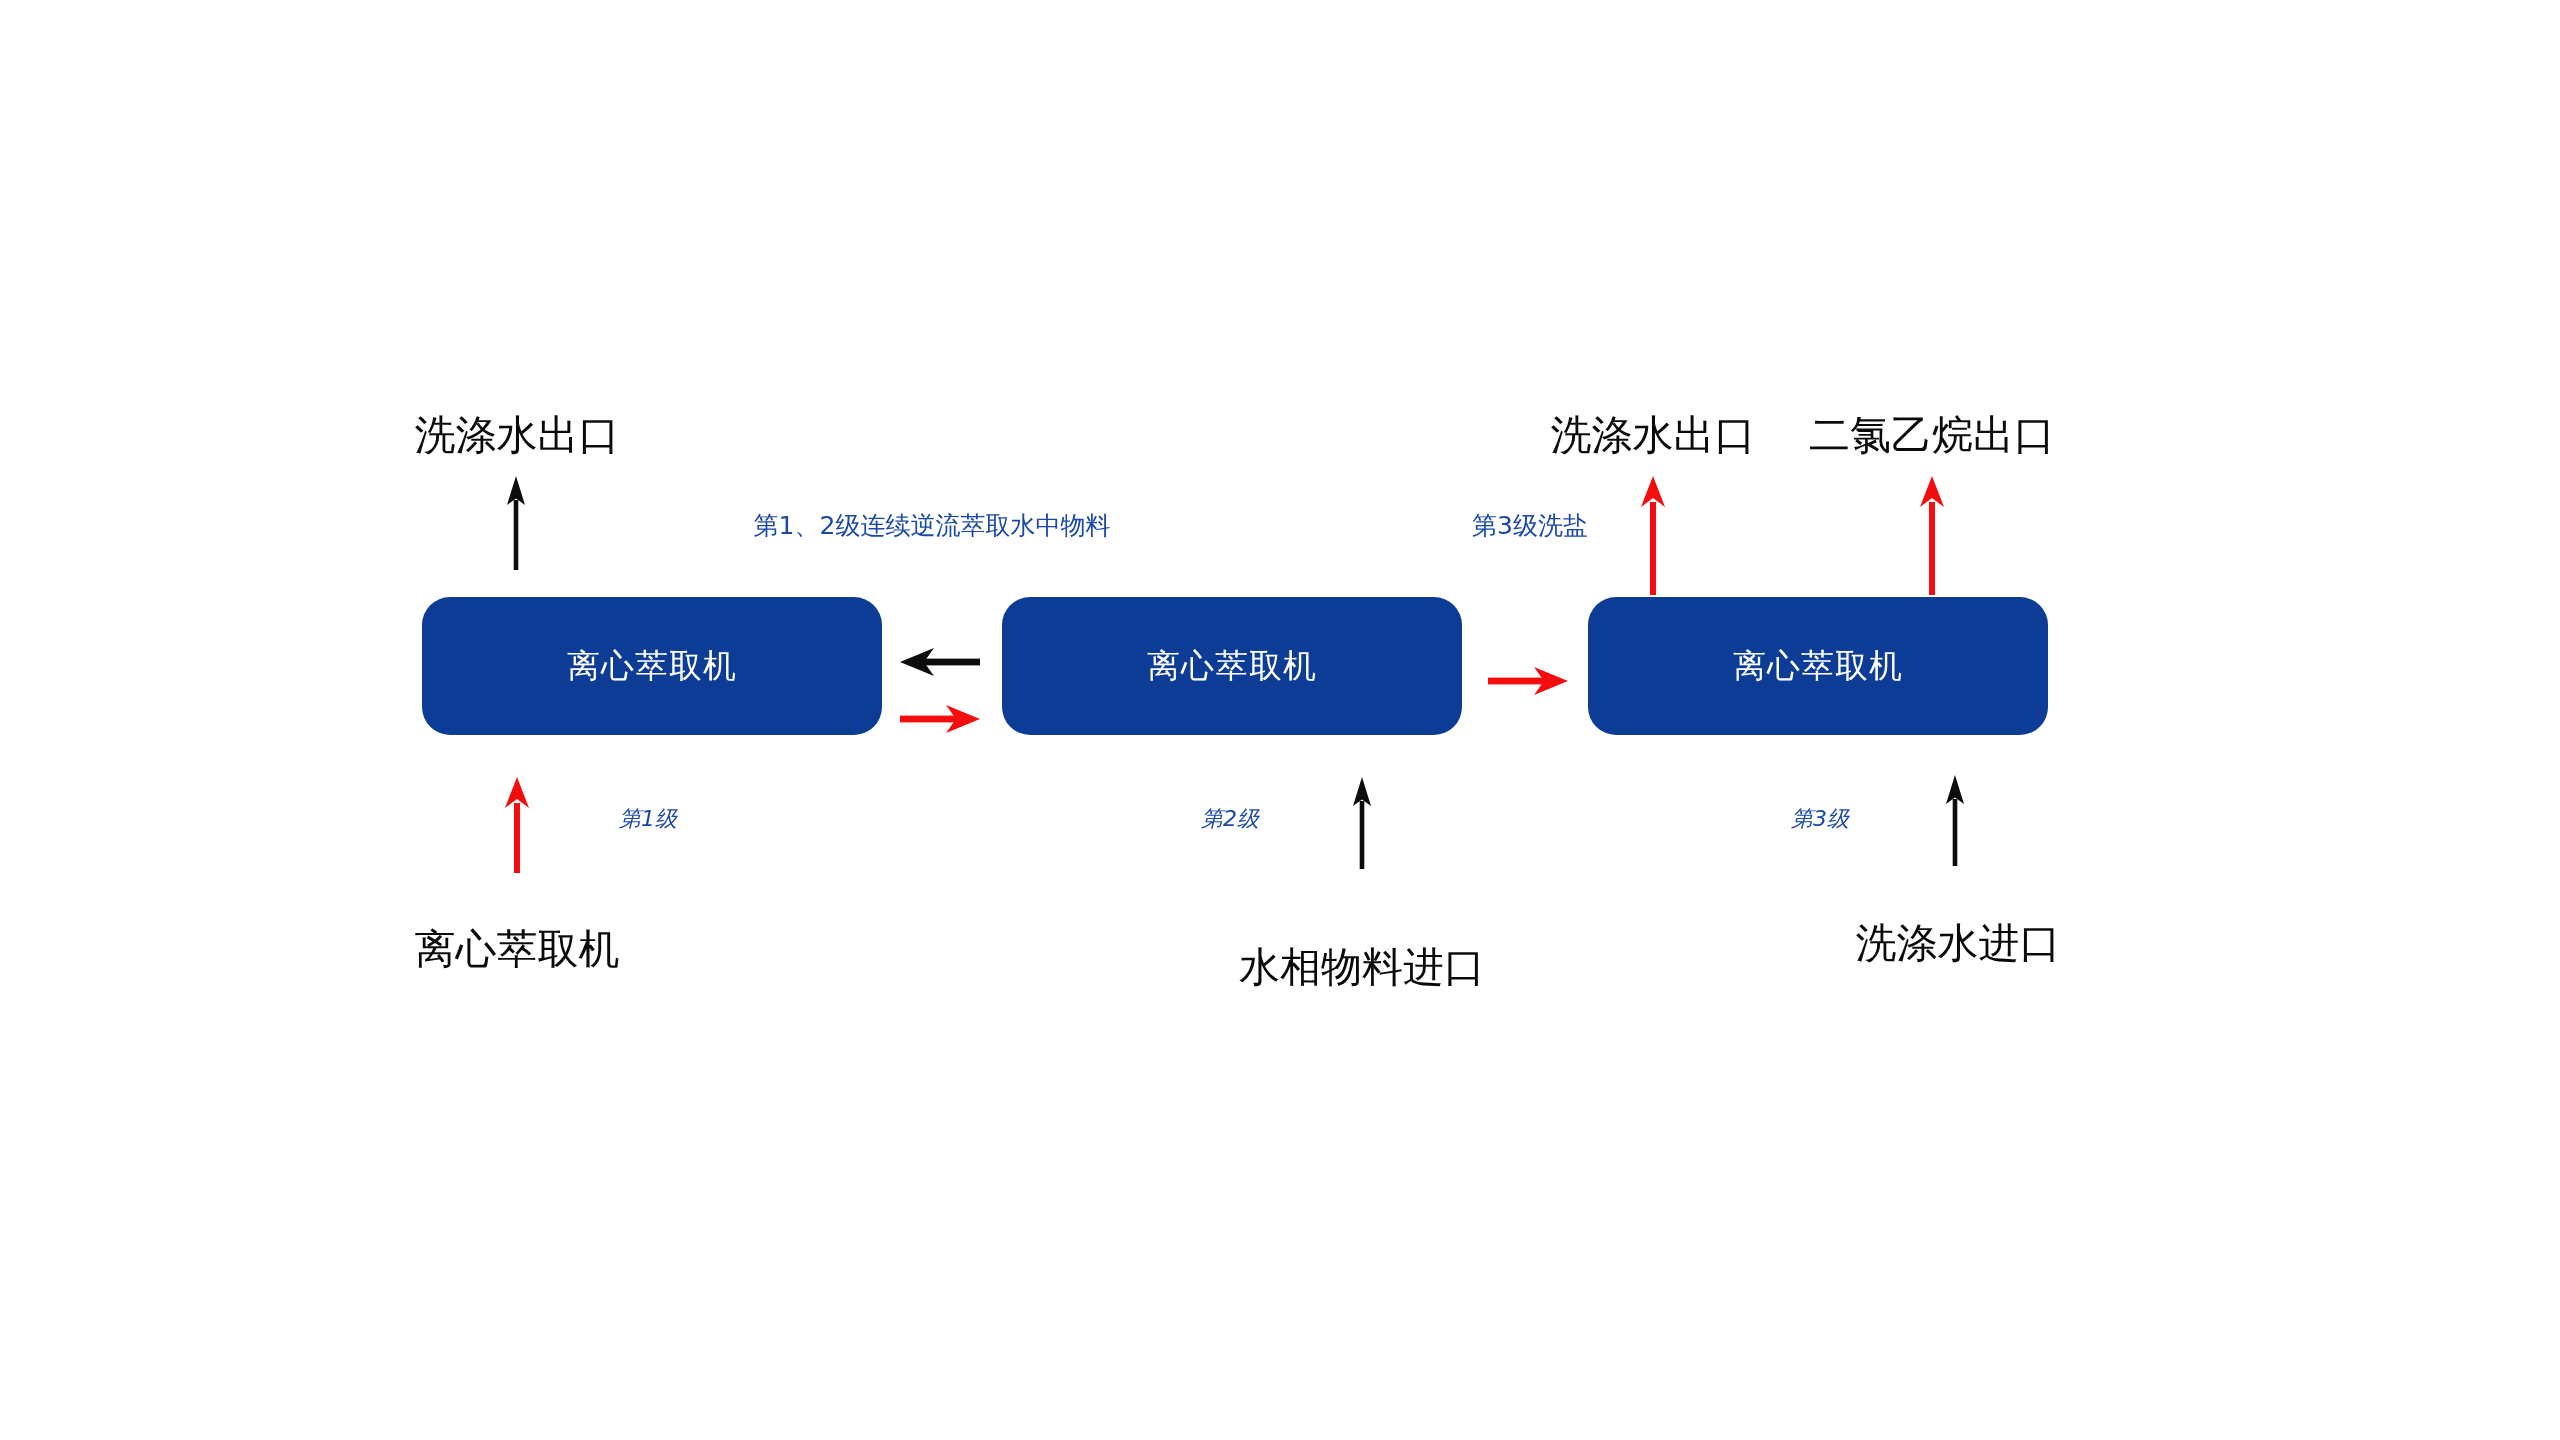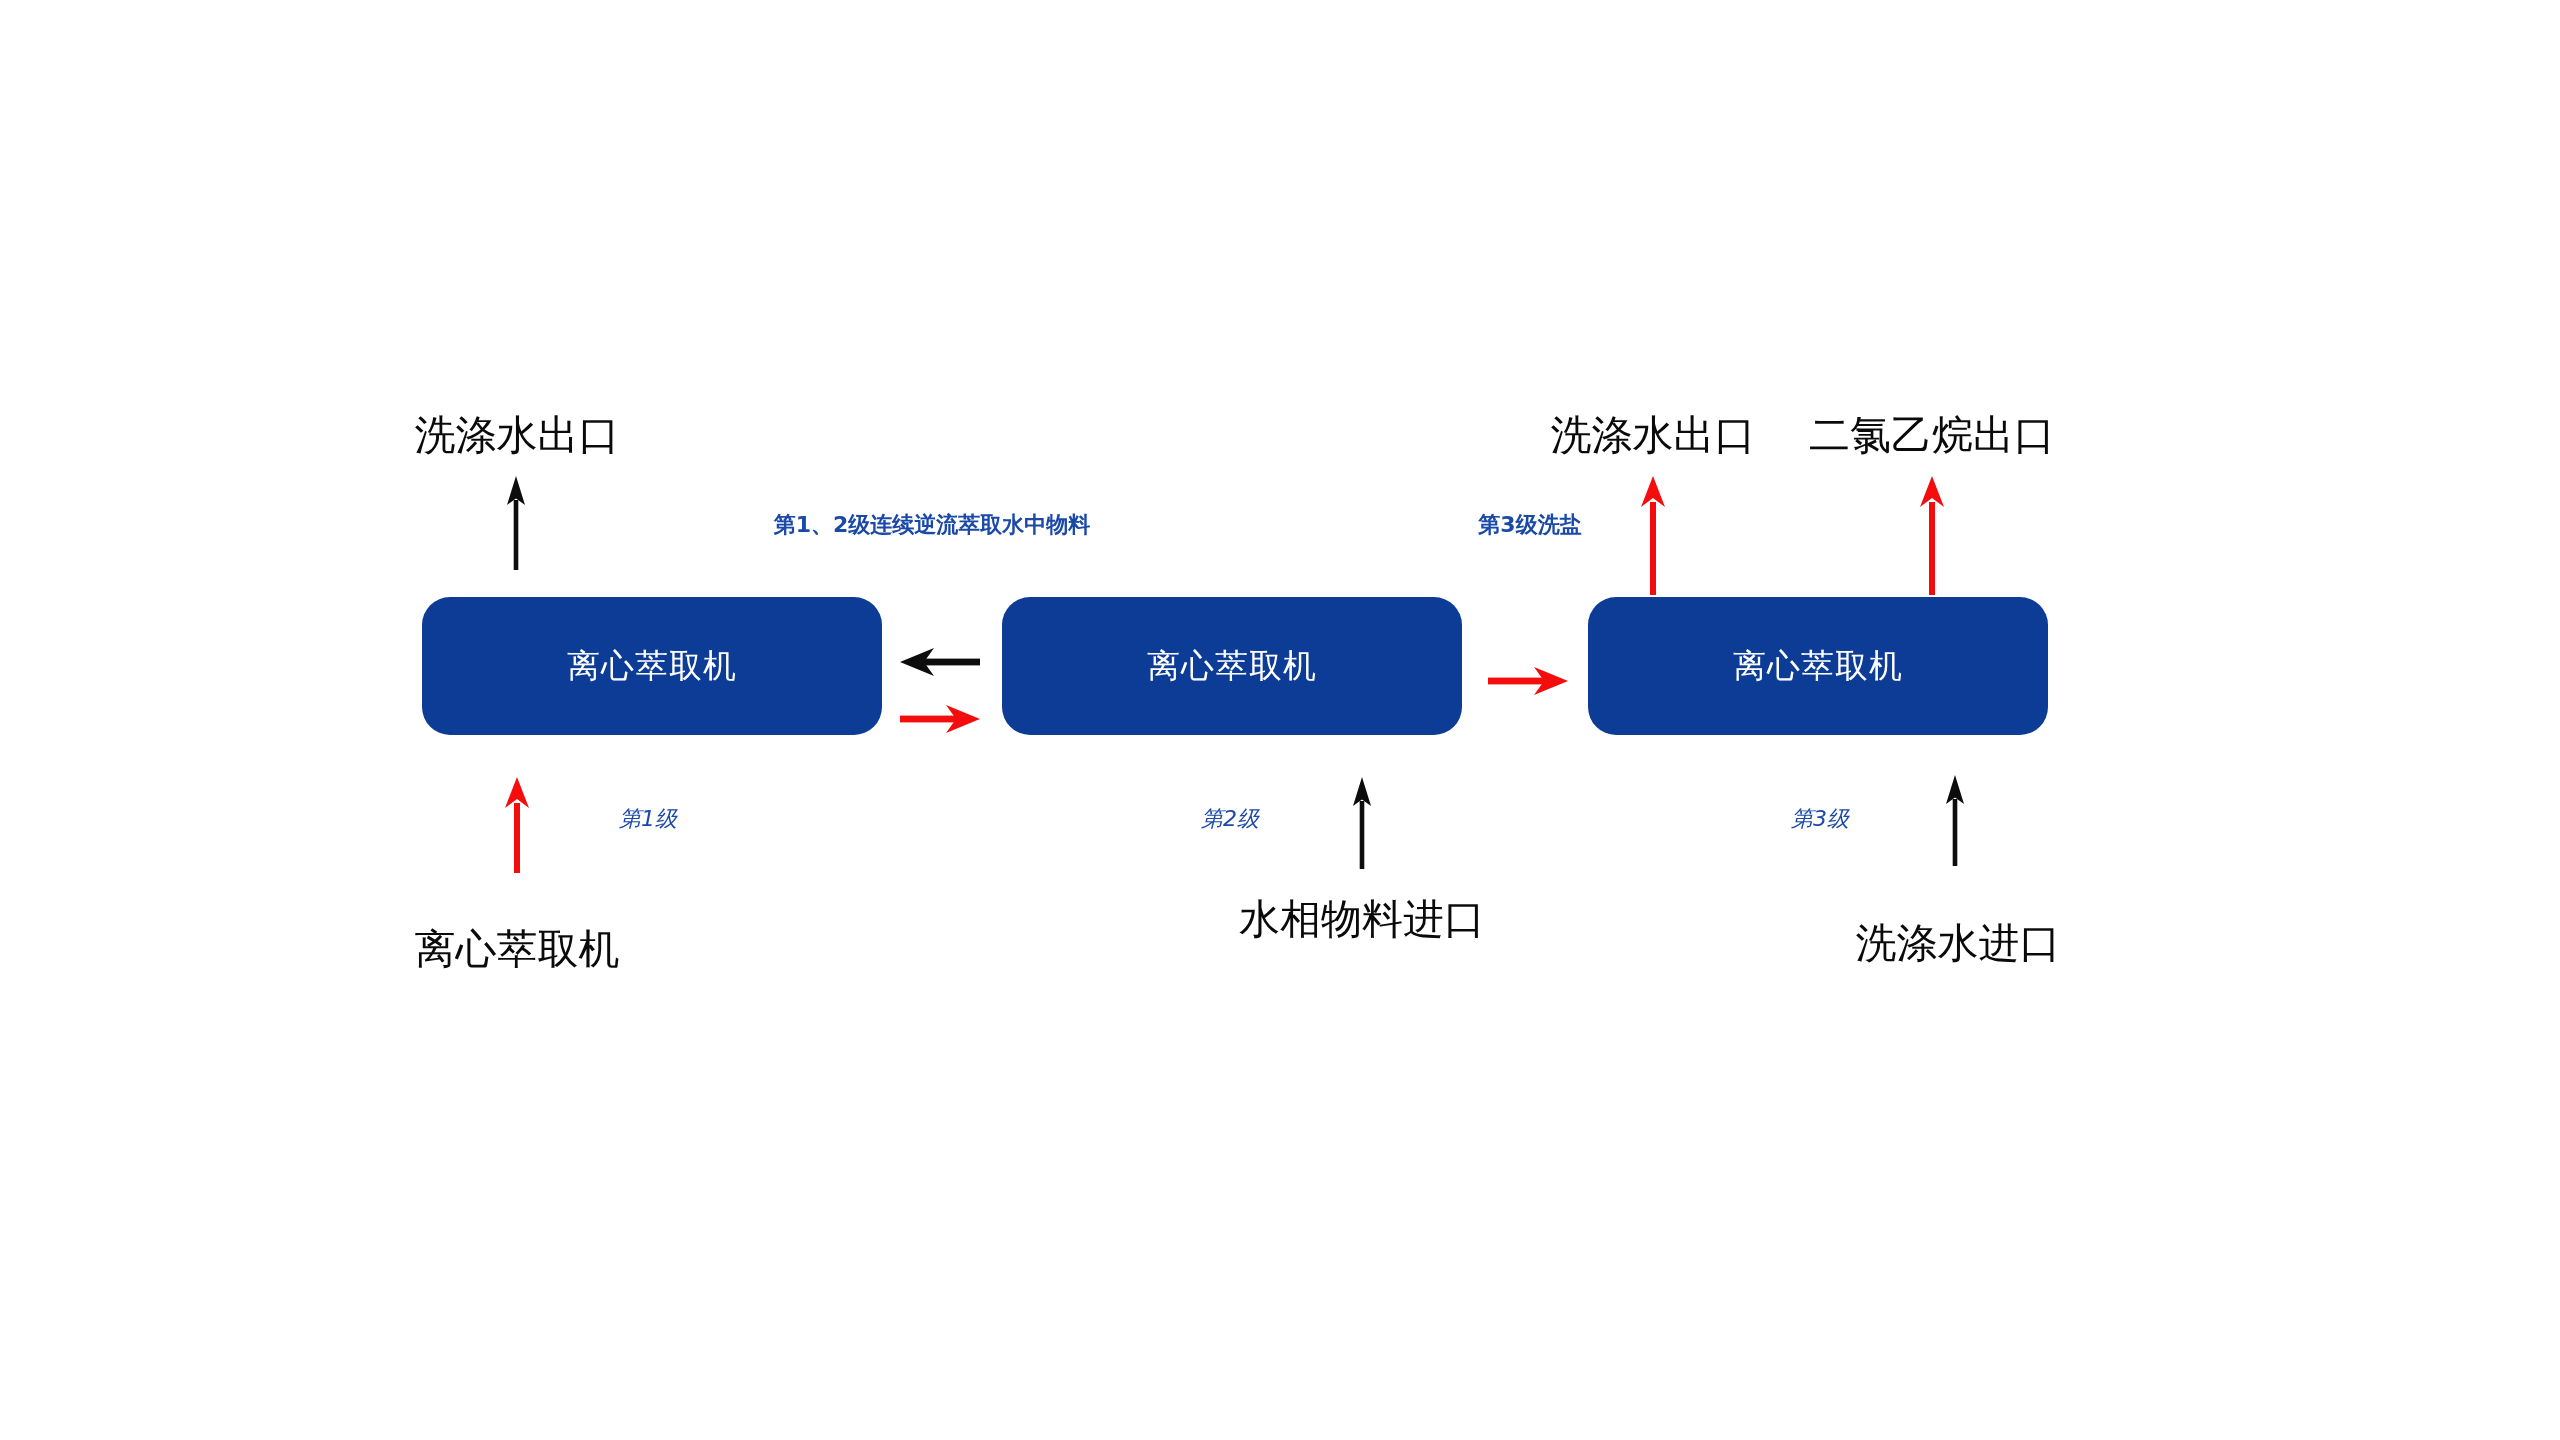--- a/index.html
+++ b/index.html
@@ -29,21 +29,21 @@
     white-space: nowrap;
   }
   .lbl {
     position: absolute;
     transform: translateX(-50%);
     white-space: nowrap;
     line-height: 1.15;
   }
   .black-lbl { font-size: 41px; color: var(--black-label, #0a0a0a); }
   .blue-lbl  { font-size: 22px; color: var(--blue-label, #1a49a8); font-style: italic; }
-  .flow-lbl  { font-size: 22px; color: var(--blue-label, #1a49a8); font-weight: bold; }
+  .flow-lbl  { font-size: 25px; color: var(--blue-label, #1a49a8); }
   .arr { position: absolute; display: block; }
   .arr.black { color: var(--black-arrow, #0d0d0d); }
   .arr.red   { color: var(--red-arrow, #f50d0d); }
 </style>
 </head>
 <body>
 
 <div class="canvas">
 
   <div class="lbl black-lbl" style="left:517px; top:412px">洗涤水出口</div>
@@ -82,21 +82,21 @@
     <span>离心萃取机</span>
   </div>
 
   <svg class="arr black" style="left:1349px; top:777px" width="26" height="92" viewBox="0 0 26 92">
     <path d="M13 0 L22 29 L13 22.5 L4 29 Z" fill="currentColor"></path>
     <rect x="10.7" y="24" width="4.6" height="68" fill="currentColor"></rect>
   </svg>
 
   <div class="lbl blue-lbl" style="left:1230px; top:806px">第2级</div>
 
-  <div class="lbl black-lbl" style="left:1362px; top:896px">水相物料进口</div>
+  <div class="lbl black-lbl" style="left:1362px; top:944px">水相物料进口</div>
 
   <div class="lbl flow-lbl" style="left:1530px; top:512px">第3级洗盐</div>
 
   <svg class="arr red" style="left:1488px; top:666px" width="80" height="30" viewBox="0 0 80 30">
     <path d="M80 15 L46 1 L56 15 L46 29 Z" fill="currentColor"></path>
     <rect x="0" y="11.6" width="58" height="6.8" fill="currentColor"></rect>
   </svg>
 
   <div class="lbl black-lbl" style="left:1653px; top:412px">洗涤水出口</div>
 

